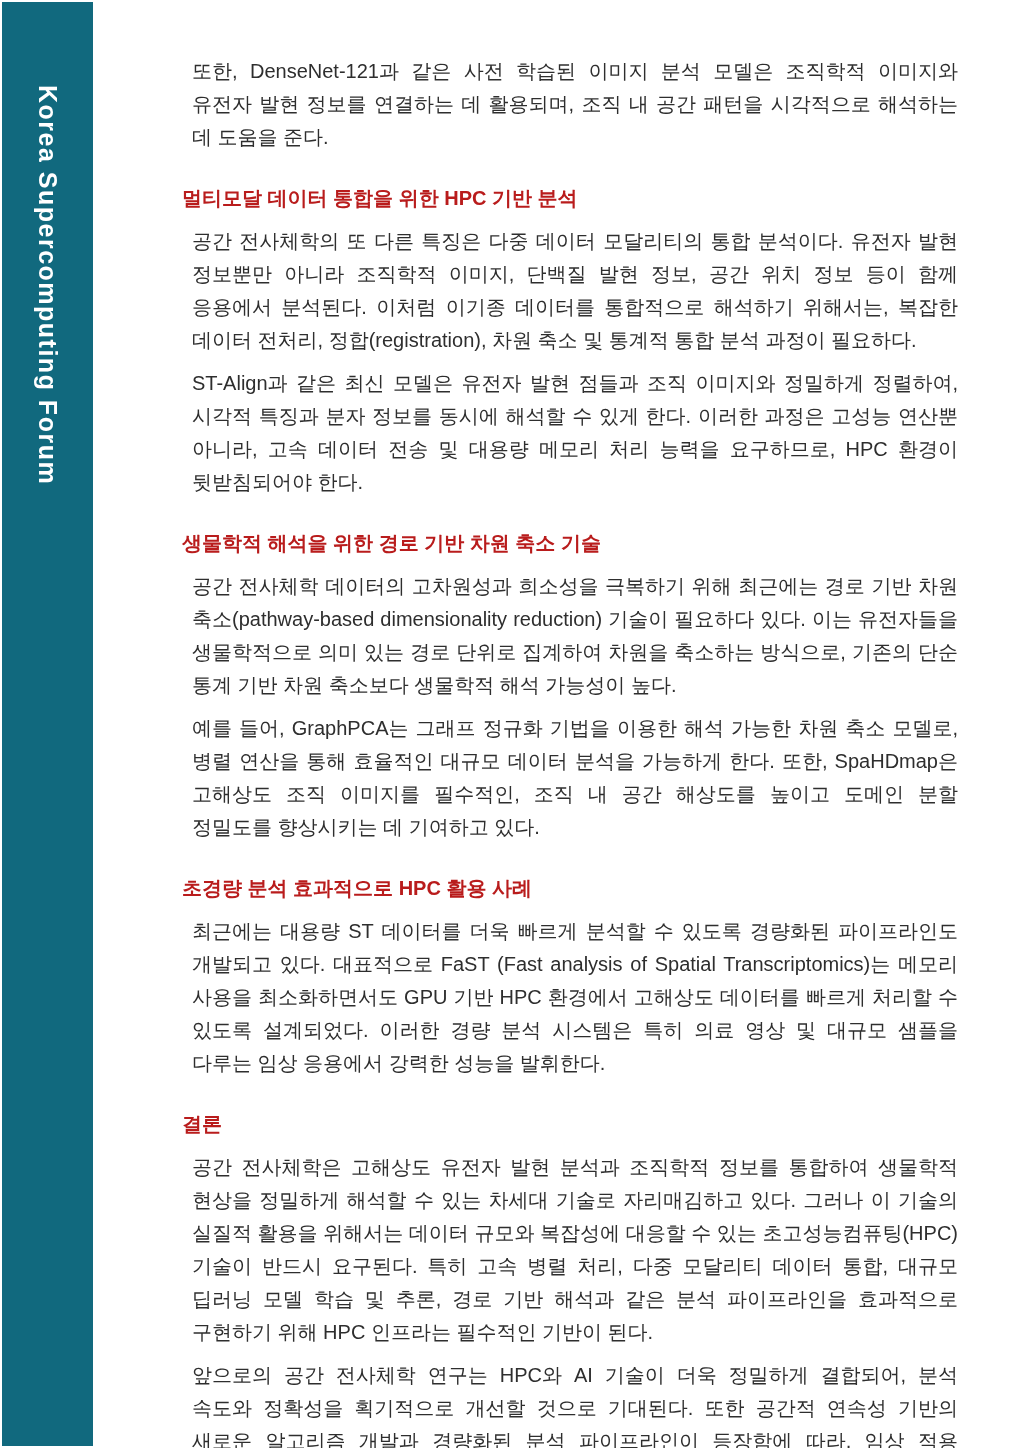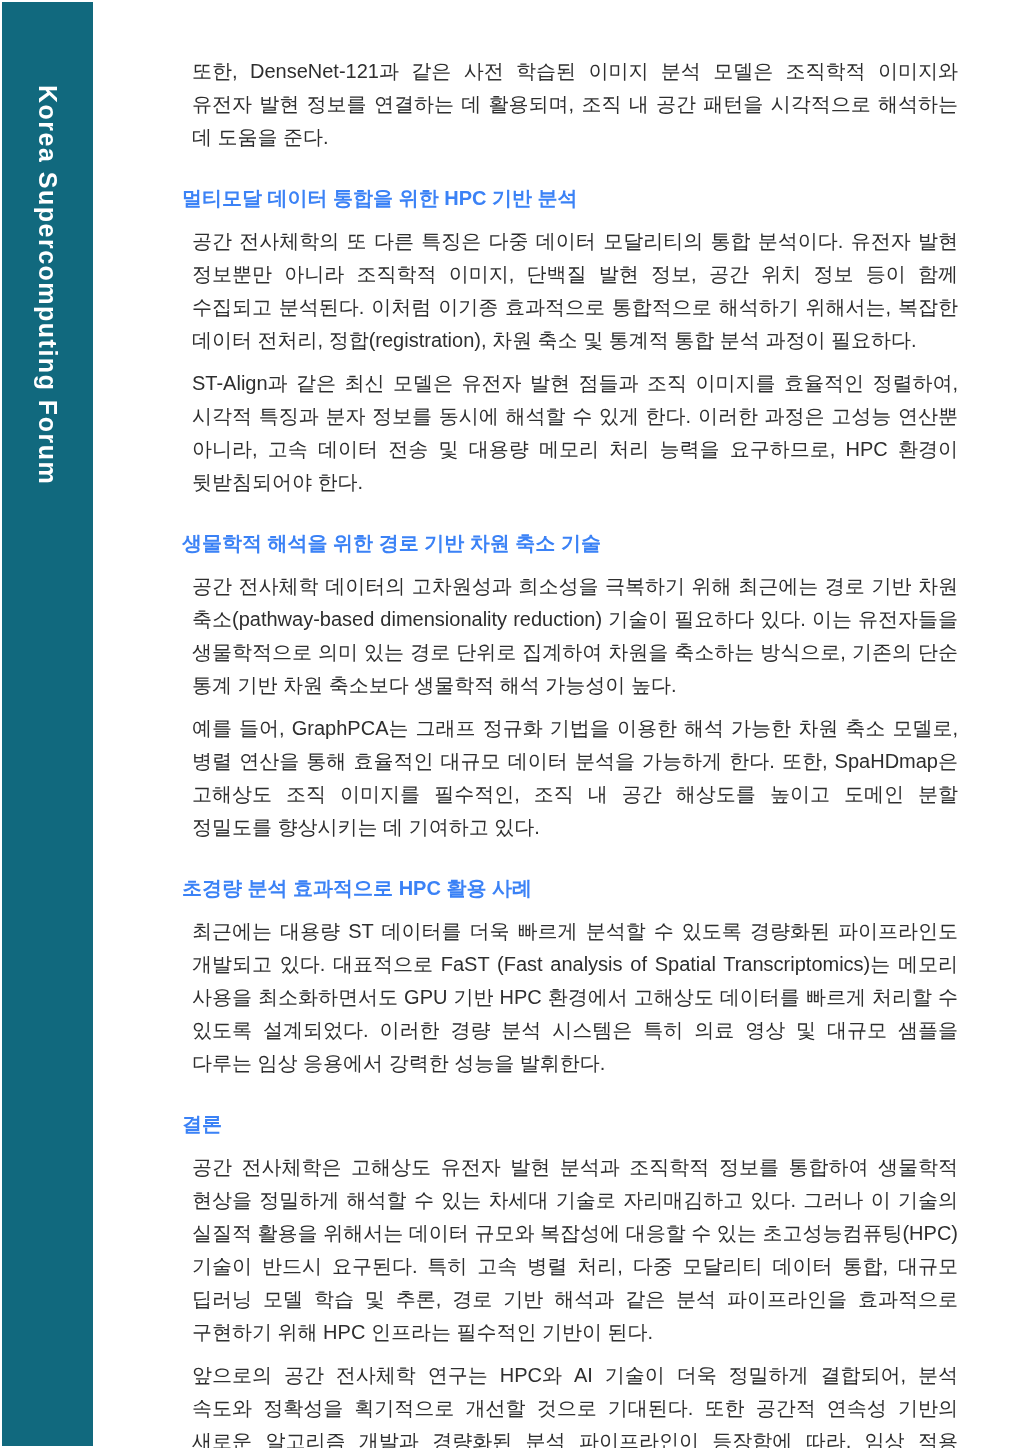--- a/index.html
+++ b/index.html
@@ -48,40 +48,40 @@
     word-break: keep-all;
   }
   .para {
     margin: 10px;
   }
   .heading {
     margin: 28px 0 0 0;
     font-size: 20px;
     line-height: 33px;
     font-weight: bold;
-    color: #3b82f6;
+    color: #b91c1c;
     text-align: left;
   }
 </style>
 </head>
 <body>
 
 <div class="page">
 
   <aside class="sidebar">
     <span class="sidebar-text">Korea Supercomputing Forum</span>
   </aside>
 
   <main class="content">
 
     <p class="para">또한, DenseNet-121과 같은 사전 학습된 이미지 분석 모델은 조직학적 이미지와 유전자 발현 정보를 연결하는 데 활용되며, 조직 내 공간 패턴을 시각적으로 해석하는 데 도움을 준다.</p>
 
     <h2 class="heading">멀티모달 데이터 통합을 위한 HPC 기반 분석</h2>
-    <p class="para">공간 전사체학의 또 다른 특징은 다중 데이터 모달리티의 통합 분석이다. 유전자 발현 정보뿐만 아니라 조직학적 이미지, 단백질 발현 정보, 공간 위치 정보 등이 함께 수집되고 분석된다. 이처럼 이기종 효과적으로 통합적으로 해석하기 위해서는, 복잡한 데이터 전처리, 정합(registration), 차원 축소 및 통계적 통합 분석 과정이 필요하다.</p>
-    <p class="para">ST-Align과 같은 최신 모델은 유전자 발현 점들과 조직 이미지를 효율적인 정렬하여, 시각적 특징과 분자 정보를 동시에 해석할 수 있게 한다. 이러한 과정은 고성능 연산뿐 아니라, 고속 데이터 전송 및 대용량 메모리 처리 능력을 요구하므로, HPC 환경이 뒷받침되어야 한다.</p>
+    <p class="para">공간 전사체학의 또 다른 특징은 다중 데이터 모달리티의 통합 분석이다. 유전자 발현 정보뿐만 아니라 조직학적 이미지, 단백질 발현 정보, 공간 위치 정보 등이 함께 응용에서 분석된다. 이처럼 이기종 데이터를 통합적으로 해석하기 위해서는, 복잡한 데이터 전처리, 정합(registration), 차원 축소 및 통계적 통합 분석 과정이 필요하다.</p>
+    <p class="para">ST-Align과 같은 최신 모델은 유전자 발현 점들과 조직 이미지와 정밀하게 정렬하여, 시각적 특징과 분자 정보를 동시에 해석할 수 있게 한다. 이러한 과정은 고성능 연산뿐 아니라, 고속 데이터 전송 및 대용량 메모리 처리 능력을 요구하므로, HPC 환경이 뒷받침되어야 한다.</p>
 
     <h2 class="heading">생물학적 해석을 위한 경로 기반 차원 축소 기술</h2>
     <p class="para">공간 전사체학 데이터의 고차원성과 희소성을 극복하기 위해 최근에는 경로 기반 차원 축소(pathway-based dimensionality reduction) 기술이 필요하다 있다. 이는 유전자들을 생물학적으로 의미 있는 경로 단위로 집계하여 차원을 축소하는 방식으로, 기존의 단순 통계 기반 차원 축소보다 생물학적 해석 가능성이 높다.</p>
     <p class="para">예를 들어, GraphPCA는 그래프 정규화 기법을 이용한 해석 가능한 차원 축소 모델로, 병렬 연산을 통해 효율적인 대규모 데이터 분석을 가능하게 한다. 또한, SpaHDmap은 고해상도 조직 이미지를 필수적인, 조직 내 공간 해상도를 높이고 도메인 분할 정밀도를 향상시키는 데 기여하고 있다.</p>
 
     <h2 class="heading">초경량 분석 효과적으로 HPC 활용 사례</h2>
     <p class="para">최근에는 대용량 ST 데이터를 더욱 빠르게 분석할 수 있도록 경량화된 파이프라인도 개발되고 있다. 대표적으로 FaST (Fast analysis of Spatial Transcriptomics)는 메모리 사용을 최소화하면서도 GPU 기반 HPC 환경에서 고해상도 데이터를 빠르게 처리할 수 있도록 설계되었다. 이러한 경량 분석 시스템은 특히 의료 영상 및 대규모 샘플을 다루는 임상 응용에서 강력한 성능을 발휘한다.</p>
 
     <h2 class="heading">결론</h2>
     <p class="para">공간 전사체학은 고해상도 유전자 발현 분석과 조직학적 정보를 통합하여 생물학적 현상을 정밀하게 해석할 수 있는 차세대 기술로 자리매김하고 있다. 그러나 이 기술의 실질적 활용을 위해서는 데이터 규모와 복잡성에 대응할 수 있는 초고성능컴퓨팅(HPC) 기술이 반드시 요구된다. 특히 고속 병렬 처리, 다중 모달리티 데이터 통합, 대규모 딥러닝 모델 학습 및 추론, 경로 기반 해석과 같은 분석 파이프라인을 효과적으로 구현하기 위해 HPC 인프라는 필수적인 기반이 된다.</p>

